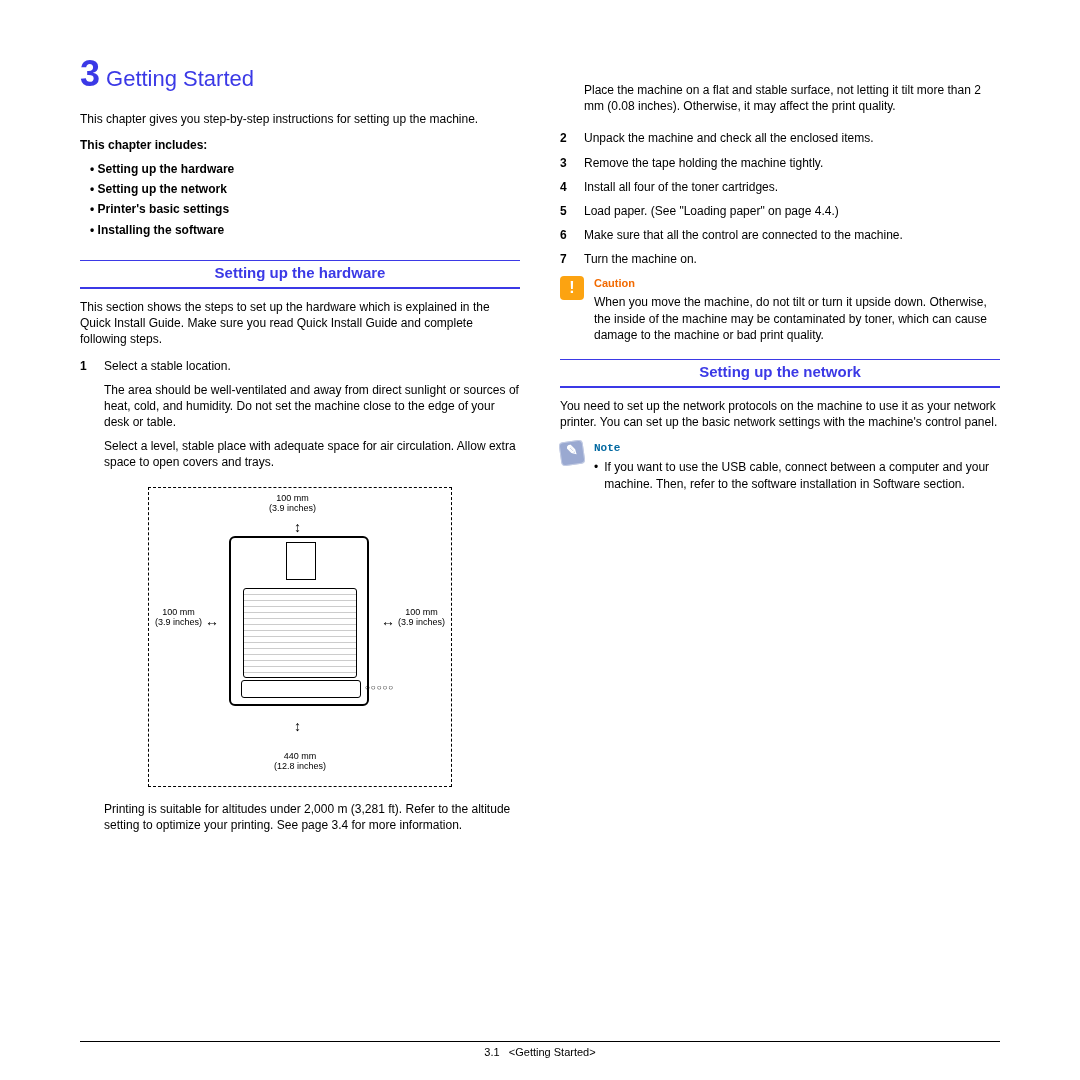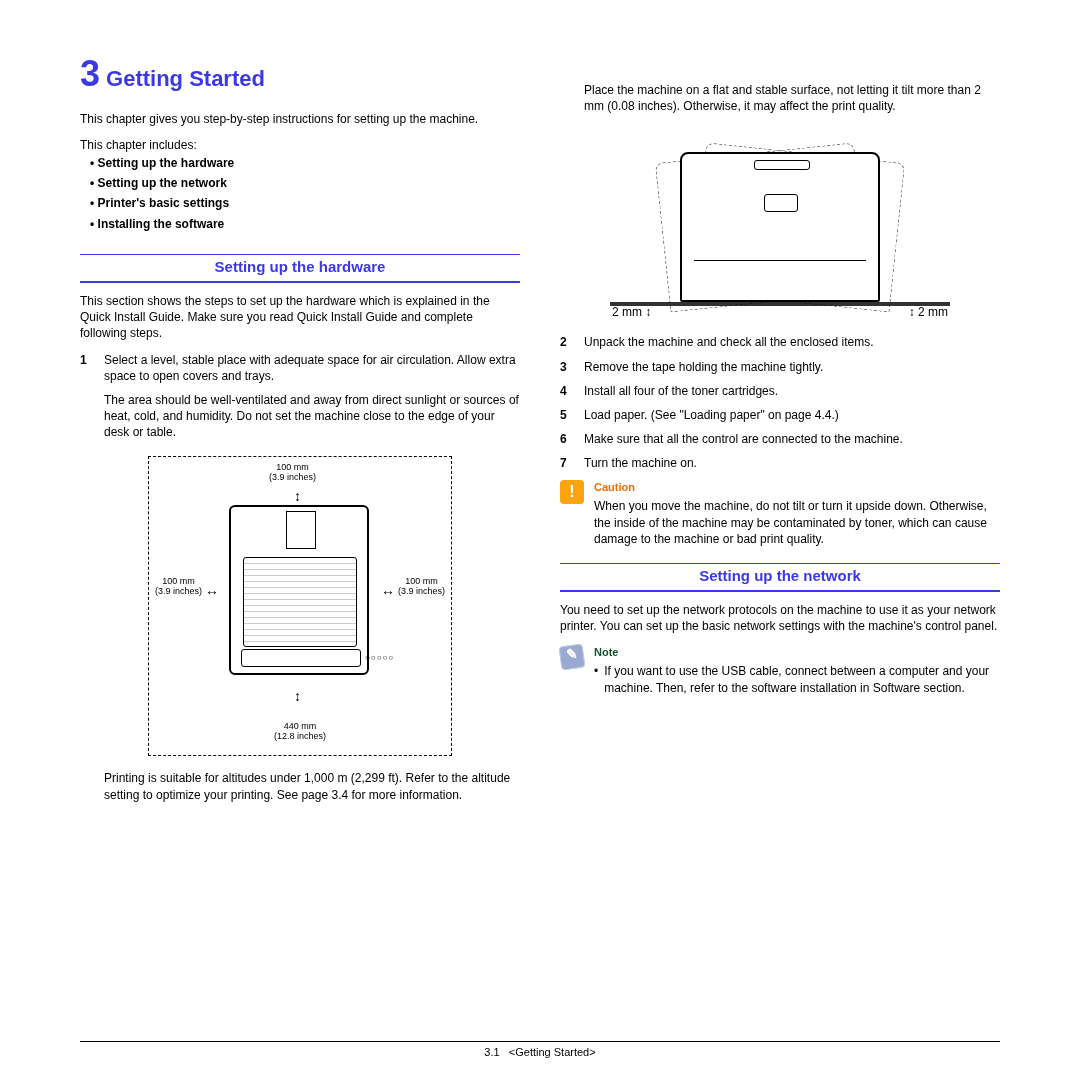--- a/index.html
+++ b/index.html
@@ -28,25 +28,25 @@
     gap: 6px;
     margin-bottom: 12px;
   }
   .chapter-num {
     font-size: 36px;
     font-weight: bold;
     color: #3b39e6;
   }
   .chapter-title {
     font-size: 22px;
-    font-weight: bold;
+    font-weight: normal;
     color: #3b39e6;
   }
   .intro { margin-bottom: 10px; }
-  .includes { margin-bottom: 2px; }
+  .includes { margin-bottom: 8px; font-weight: bold; }
   .toc-list { list-style: none; padding-left: 10px; margin-bottom: 22px; }
   .toc-list li { font-weight: bold; margin-bottom: 4px; }
   .toc-list li::before { content: "• "; }
   .section-head {
     color: #3b39e6;
     font-weight: bold;
     font-size: 15px;
     text-align: center;
     border-top: 1px solid #3b39e6;
     border-bottom: 2px solid #3b39e6;
@@ -157,21 +157,21 @@
   .note-icon {
     background: #9aa9d1;
     font-size: 14px;
     transform: rotate(-8deg);
     box-shadow: inset 0 0 0 1px rgba(255,255,255,.4);
   }
   .note-icon span { display:block; transform: rotate(8deg) translateY(-2px); font-family: cursive; }
   .callout-body { flex:1; }
   .callout-title { font-weight: bold; margin-bottom: 4px; font-size: 11px; }
   .caution-title { color: #f26a00; }
-  .note-title { color: #14532d; }
+  .note-title { color: #0369a1; font-family: Liberation Mono, monospace; }
   .note-bullet { display:flex; gap:6px; }
   .note-bullet::before { content:"•"; }
 
   .footer {
     position: absolute;
     left: 80px; right: 80px; bottom: 22px;
     border-top: 1px solid #000;
     text-align: center;
     padding-top: 4px;
     font-size: 11px;
@@ -197,22 +197,23 @@
       <li>Printer's basic settings</li>
       <li>Installing the software</li>
     </ul>
 
     <div class="section-head">Setting up the hardware</div>
     <p class="para">This section shows the steps to set up the hardware which is explained in the Quick Install Guide. Make sure you read Quick Install Guide and complete following steps.</p>
 
     <div class="step">
       <div class="step-num">1</div>
       <div class="step-body">
+        <p>Select a stable location.</p>
+        <p>The area should be well-ventilated and away from direct sunlight or sources of heat, cold, and humidity. Do not set the machine close to the edge of your desk or table.</p>
         <p>Select a level, stable place with adequate space for air circulation. Allow extra space to open covers and trays.</p>
-        <p>The area should be well-ventilated and away from direct sunlight or sources of heat, cold, and humidity. Do not set the machine close to the edge of your desk or table.</p>
       </div>
     </div>
 
     <div class="figure">
       <div class="printer-top">
         <div class="printer-inner"></div>
         <span class="dots">○○○○○</span>
       </div>
       <span class="fig-label" style="top:6px;left:120px;white-space:pre">100 mm
 (3.9 inches)</span>
@@ -224,46 +225,34 @@
 (3.9 inches)</span>
       <span class="arrow" style="top:124px;right:56px;">↔</span>
       <span class="arrow" style="bottom:50px;left:145px;">↕</span>
       <span class="fig-label" style="bottom:14px;left:125px;white-space:pre">440 mm
 (12.8 inches)</span>
     </div>
 
     <div class="step">
       <div class="step-num"></div>
       <div class="step-body">
-        <p>Printing is suitable for altitudes under 1,000 m (2,299 ft). Refer to the altitude setting to optimize your printing. See page 3.4 for more information.</p>
+        <p>Printing is suitable for altitudes under 2,000 m (3,281 ft). Refer to the altitude setting to optimize your printing. See page 3.4 for more information.</p>
       </div>
     </div>
   </div>
 
   <div class="col">
     <div style="height:32px"></div>
     <div class="step">
       <div class="step-num"></div>
       <div class="step-body">
           <p>Place the machine on a flat and stable surface, not letting it tilt more than 2 mm (0.08 inches). Otherwise, it may affect the print quality.</p>
         </div>
     </div>
 
-    <div class="figure2">
-      <div class="printer-ghost"></div>
-      <div class="printer-ghost2"></div>
-      <div class="printer-front">
-        <div class="pf-panel"></div>
-        <div class="pf-slot"></div>
-        <div class="pf-tray"></div>
-      </div>
-      <div class="ground"></div>
-      <span class="mm-label mm-left"><span>2 mm</span> <span class="mm-arrow">↕</span></span>
-      <span class="mm-label mm-right"><span class="mm-arrow">↕</span> <span>2 mm</span></span>
-    </div>
 
     <div class="step">
         <div class="step-num">2</div>
         <div class="step-body">Unpack the machine and check all the enclosed items.</div>
       </div>
     <div class="step">
         <div class="step-num">3</div>
         <div class="step-body">Remove the tape holding the machine tightly.</div>
       </div>
     <div class="step">

